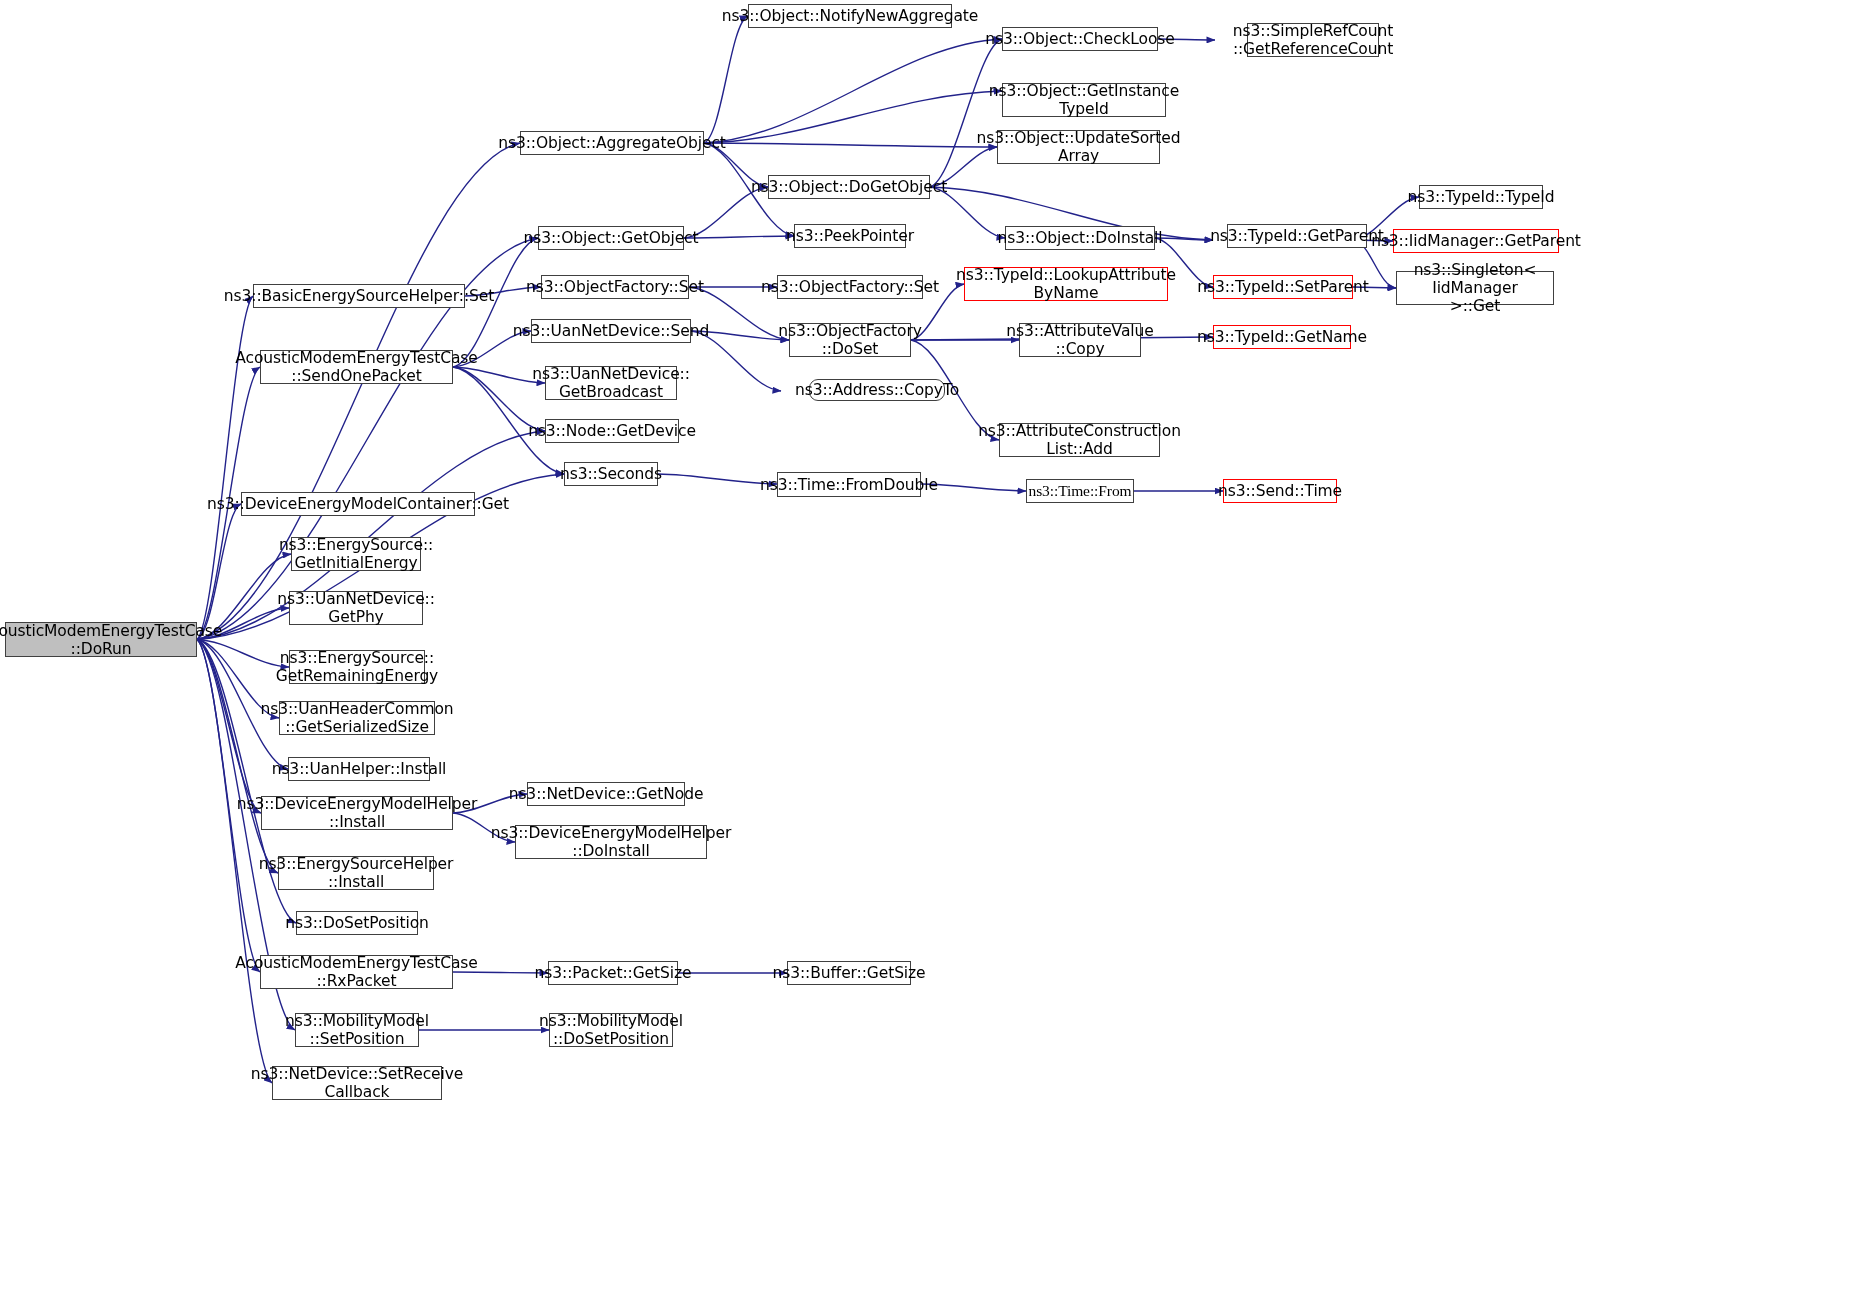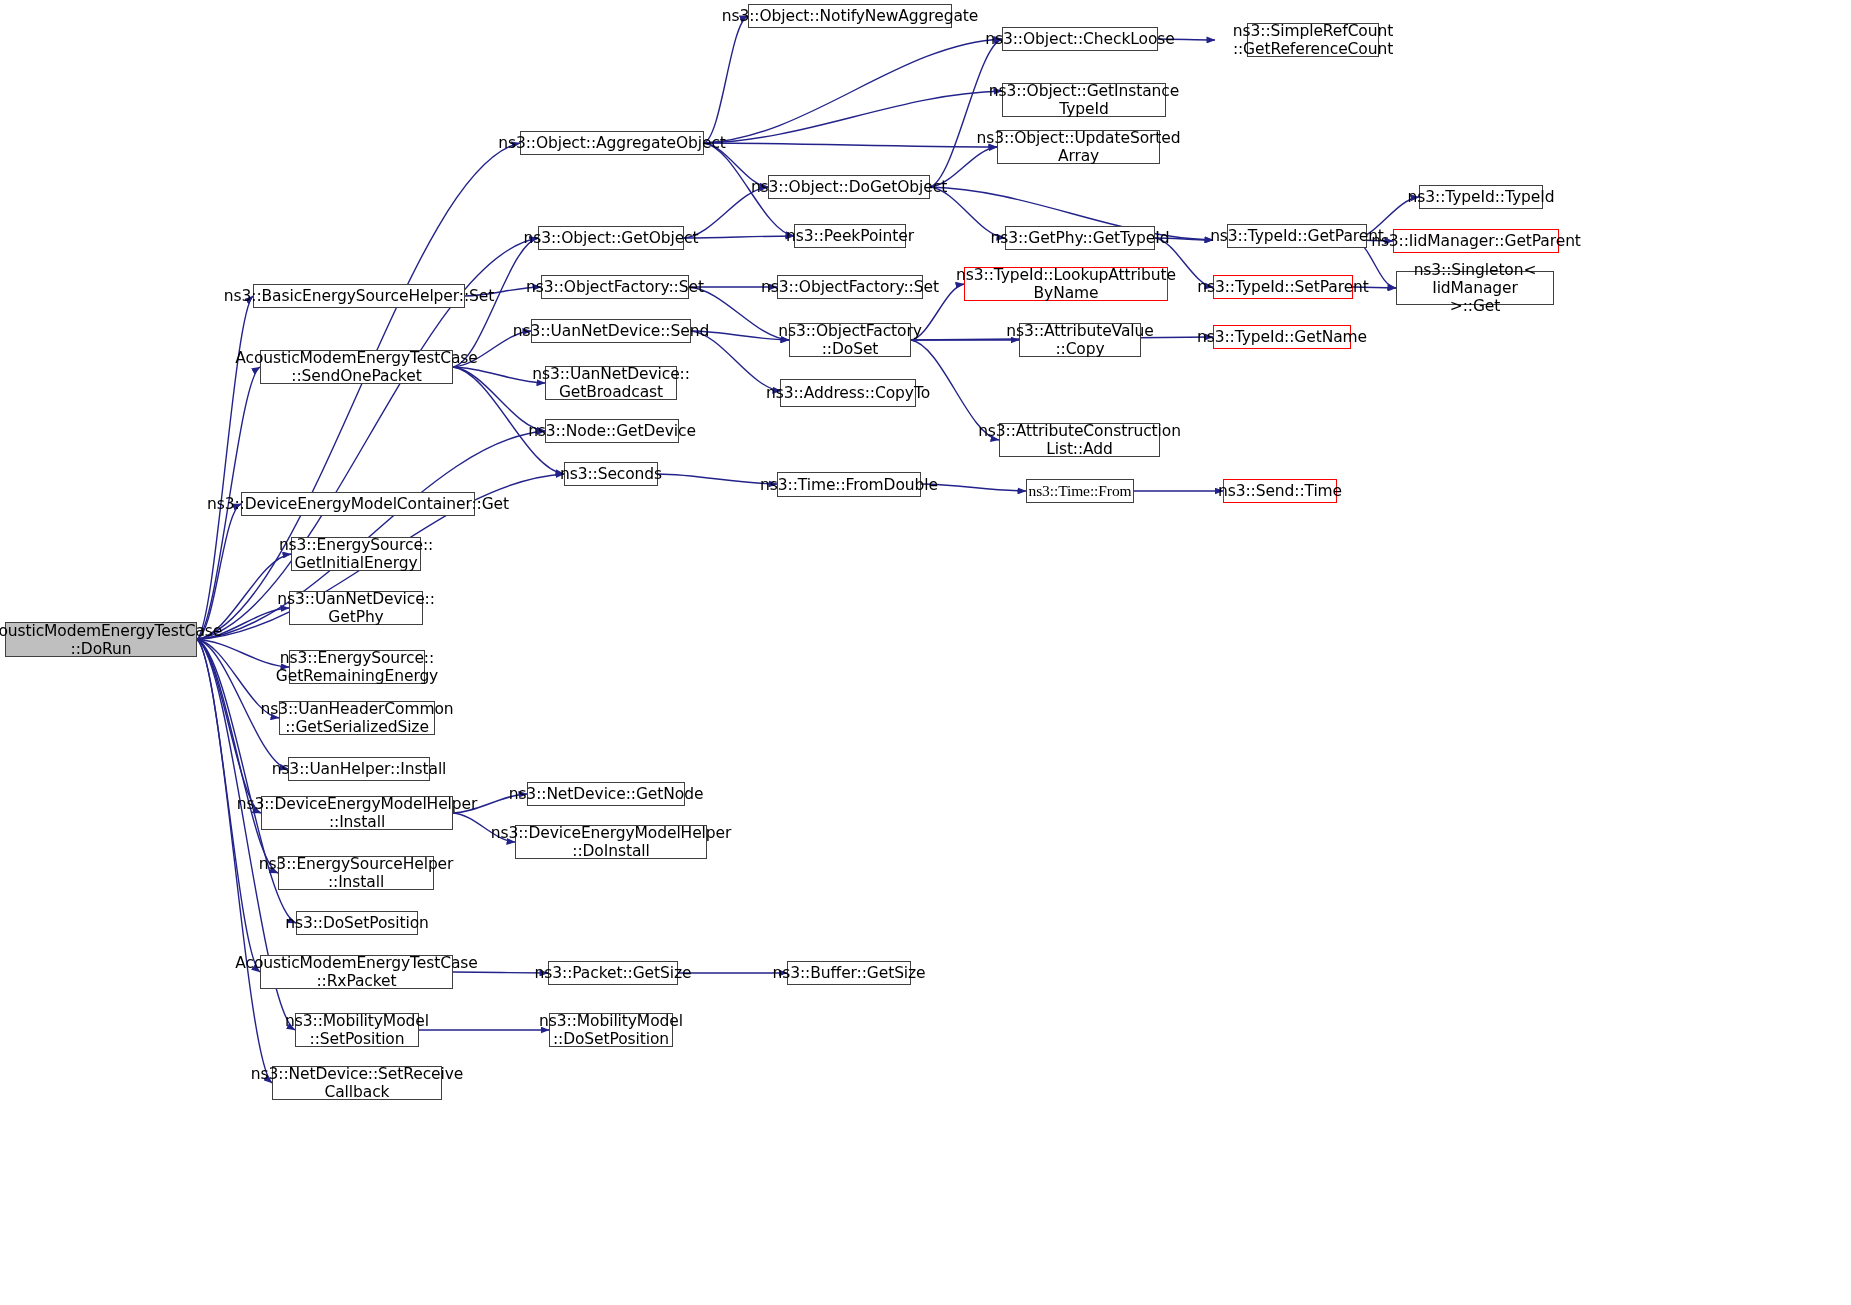--- a/index.html
+++ b/index.html
@@ -93,42 +93,42 @@
 ::GetReferenceCount</div>
       <div class="node" style="left: 1002px; top: 83px; width: 164px; height: 34px;">ns3::Object::GetInstance
 TypeId</div>
       <div class="node" style="left: 520px; top: 131px; width: 184px; height: 24px;">ns3::Object::AggregateObject</div>
       <div class="node" style="left: 997px; top: 130px; width: 163px; height: 34px;">ns3::Object::UpdateSorted
 Array</div>
       <div class="node" style="left: 768px; top: 175px; width: 162px; height: 24px;">ns3::Object::DoGetObject</div>
       <div class="node" style="left: 1419px; top: 185px; width: 124px; height: 24px;">ns3::TypeId::TypeId</div>
       <div class="node" style="left: 794px; top: 224px; width: 112px; height: 24px;">ns3::PeekPointer</div>
       <div class="node" style="left: 538px; top: 226px; width: 146px; height: 24px;">ns3::Object::GetObject</div>
-      <div class="node" style="left: 1005px; top: 226px; width: 150px; height: 24px;">ns3::GetPhy::GetTypeId</div>
+      <div class="node" style="left: 1005px; top: 226px; width: 150px; height: 24px;">ns3::Object::DoInstall</div>
       <div class="node" style="left: 1213px; top: 224px; width: 140px; height: 24px; margin-left: 14px;">ns3::TypeId::GetParent</div>
       <div class="node red" style="left: 1393px; top: 229px; width: 166px; height: 24px;">ns3::IidManager::GetParent</div>
       <div class="node red" style="left: 964px; top: 267px; width: 204px; height: 34px;">ns3::TypeId::LookupAttribute
 ByName</div>
       <div class="node red" style="left: 1213px; top: 275px; width: 140px; height: 24px;">ns3::TypeId::SetParent</div>
       <div class="node" style="left: 1396px; top: 271px; width: 158px; height: 34px;">ns3::Singleton&lt; IidManager
 &gt;::Get</div>
       <div class="node" style="left: 253px; top: 284px; width: 212px; height: 24px;">ns3::BasicEnergySourceHelper::Set</div>
       <div class="node" style="left: 541px; top: 275px; width: 148px; height: 24px;">ns3::ObjectFactory::Set</div>
       <div class="node" style="left: 777px; top: 275px; width: 146px; height: 24px;">ns3::ObjectFactory::Set</div>
       <div class="node" style="left: 531px; top: 319px; width: 160px; height: 24px;">ns3::UanNetDevice::Send</div>
       <div class="node" style="left: 789px; top: 323px; width: 122px; height: 34px;">ns3::ObjectFactory
 ::DoSet</div>
       <div class="node" style="left: 1019px; top: 323px; width: 122px; height: 34px;">ns3::AttributeValue
 ::Copy</div>
       <div class="node red" style="left: 1213px; top: 325px; width: 138px; height: 24px;">ns3::TypeId::GetName</div>
       <div class="node" style="left: 260px; top: 350px; width: 193px; height: 34px;">AcousticModemEnergyTestCase
 ::SendOnePacket</div>
       <div class="node" style="left: 545px; top: 366px; width: 132px; height: 34px;">ns3::UanNetDevice::
 GetBroadcast</div>
-      <div class="node" style="left: 780px; top: 379px; width: 136px; height: 28px;">ns3::Address::CopyTo</div>
+      <div class="node" style="left: 809px; top: 379px; width: 136px; height: 22px; border-radius: 9px;">ns3::Address::CopyTo</div>
       <div class="node" style="left: 545px; top: 419px; width: 134px; height: 24px;">ns3::Node::GetDevice</div>
       <div class="node" style="left: 999px; top: 423px; width: 161px; height: 34px;">ns3::AttributeConstruction
 List::Add</div>
       <div class="node" style="left: 564px; top: 462px; width: 94px; height: 24px;">ns3::Seconds</div>
       <div class="node" style="left: 777px; top: 472px; width: 144px; height: 25px; text-align: right;">ns3::Time::FromDouble</div>
       <div class="node" style="left: 1026px; top: 479px; width: 108px; height: 24px; font-family: Liberation Serif, serif;">ns3::Time::From</div>
       <div class="node red" style="left: 1223px; top: 479px; width: 114px; height: 24px;">ns3::Send::Time</div>
       <div class="node" style="left: 241px; top: 492px; width: 234px; height: 24px;">ns3::DeviceEnergyModelContainer::Get</div>
       <div class="node" style="left: 291px; top: 537px; width: 130px; height: 34px;">ns3::EnergySource::
 GetInitialEnergy</div>

